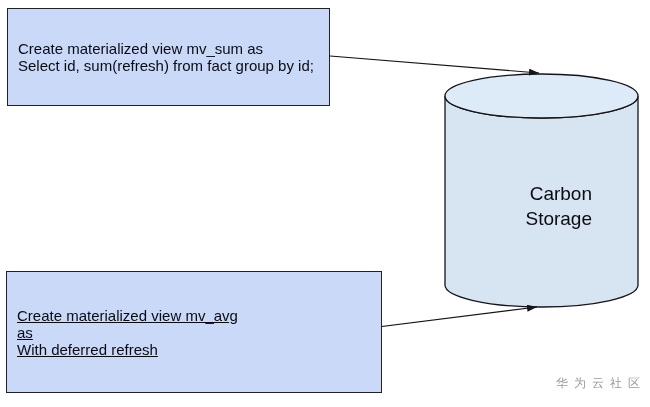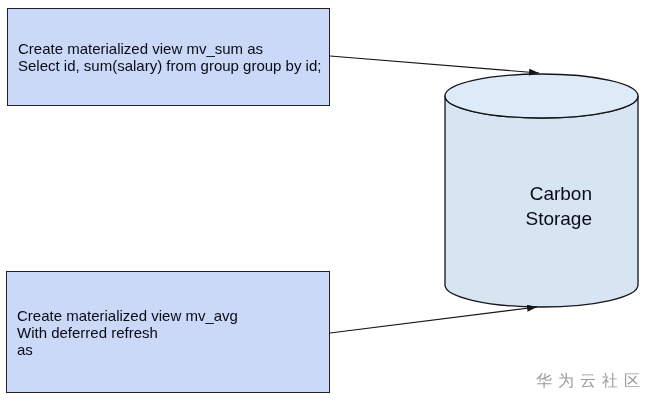--- a/index.html
+++ b/index.html
@@ -33,34 +33,34 @@
     display:flex;
     flex-direction:column;
     justify-content:center;
     padding-left:10px;
     padding-right:6px;
     font-size:15px;
     line-height:17px;
     color:var(--text);
   }
   .box-mv-sum{left:7px;top:8px;width:323px;height:98px;}
-  .box-mv-avg{left:6px;top:271px;width:324px;height:122px;}
+  .box-mv-avg{left:6px;top:271px;width:376px;height:122px;text-decoration:underline;}
   .sql-line{white-space:nowrap;}
   .cyl-label{
     position:absolute;
     left:491px;top:181px;width:101px;
     text-align:right;
     font-size:19px;
     line-height:25px;
     color:var(--text);
   }
   .watermark{
     position:absolute;
     right:4px;bottom:15px;
-    font-size:16px;
+    font-size:12px;
     letter-spacing:6px;
     color:var(--watermark);
   }
 </style>
 </head>
 <body>
 
 <div class="canvas">
 
   <svg class="svg-layer" viewBox="0 0 650 407" xmlns="http://www.w3.org/2000/svg">
@@ -74,26 +74,26 @@
       <path class="cyl-body" d="M 445 96 L 445 285 A 96.5 22 0 0 0 638 285 L 638 96 A 96.5 22 0 0 1 445 96 Z"></path>
       <ellipse class="cyl-top" cx="541.5" cy="96" rx="96.5" ry="22"></ellipse>
     </g>
 
     <line class="arrow-line" x1="330" y1="56" x2="539" y2="73" marker-end="url(#arrowhead)"></line>
     <line class="arrow-line" x1="330" y1="333" x2="537" y2="307" marker-end="url(#arrowhead)"></line>
   </svg>
 
   <div class="sql-box box-mv-sum">
     <div class="sql-line">Create materialized view mv_sum as</div>
-    <div class="sql-line">Select id, sum(salary) from group group by id;</div>
+    <div class="sql-line">Select id, sum(refresh) from fact group by id;</div>
   </div>
 
   <div class="sql-box box-mv-avg">
     <div class="sql-line">Create materialized view mv_avg</div>
+    <div class="sql-line">as</div>
     <div class="sql-line">With deferred refresh</div>
-    <div class="sql-line">as</div>
   </div>
 
   <div class="cyl-label">Carbon Storage</div>
 
   <div class="watermark">华为云社区</div>
 
 </div>
 
 </body></html>

